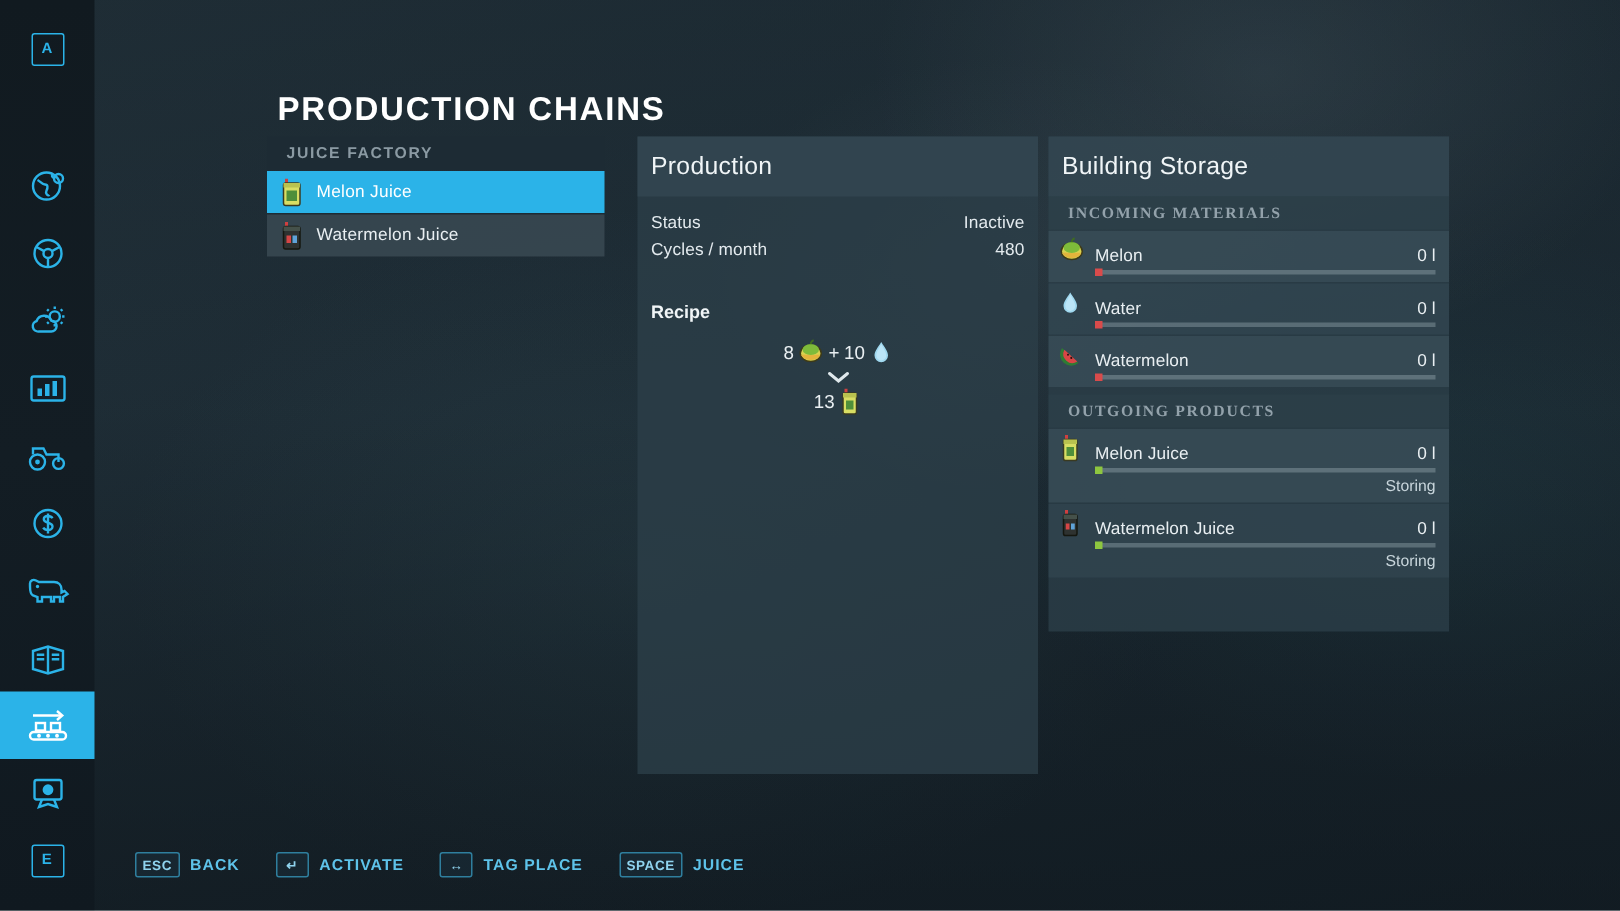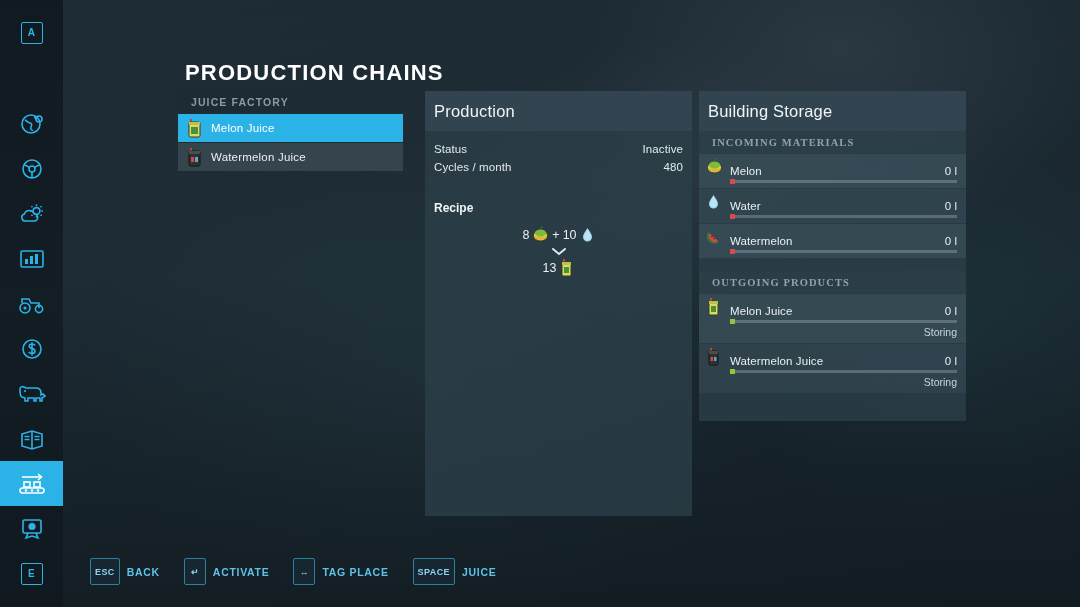--- a/index.html
+++ b/index.html
@@ -241,21 +241,21 @@
     position: absolute;
     left: 90px; bottom: 22px;
     display: flex;
     align-items: center;
     gap: 24px;
     z-index: 6;
   }
   .help-item { display: flex; align-items: center; gap: 7px; }
   .keycap {
     min-width: 22px;
-    height: 27px;
+    height: 17px;
     padding: 0 4px;
     border: 1.2px solid #2f7f9e;
     border-radius: 2px;
     background: rgba(25,45,58,0.55);
     color: #8fd3ee;
     font-size: 9px;
     font-weight: bold;
     display: flex; align-items: center; justify-content: center;
     letter-spacing: .4px;
   }
@@ -533,21 +533,21 @@
           </svg>
         </span>
         <span class="store-name">Watermelon</span>
         <span class="store-amount">0 l</span>
       </div>
       <div class="bar-wrap">
         <span class="bar-dot"></span>
       </div>
     </div>
 
-    <div class="sec-label" style="margin-top:13px">OUTGOING PRODUCTS</div>
+    <div class="sec-label" style="margin-top:5px">OUTGOING PRODUCTS</div>
 
     <div class="store-row">
       <div class="store-top">
         <span class="pico">
           <svg width="15" height="18" viewBox="0 0 15 18">
             <rect x="4" y="0" width="2" height="3" fill="#cf4040"></rect>
             <rect x="3" y="3" width="9" height="14" rx="1.4" fill="#d8de63" stroke="#3a3a20" stroke-width="1"></rect>
             <rect x="5" y="8" width="5" height="6" fill="#4f8f3a"></rect>
             <rect x="3" y="3" width="9" height="3" fill="#b9c24f"></rect>
           </svg>

